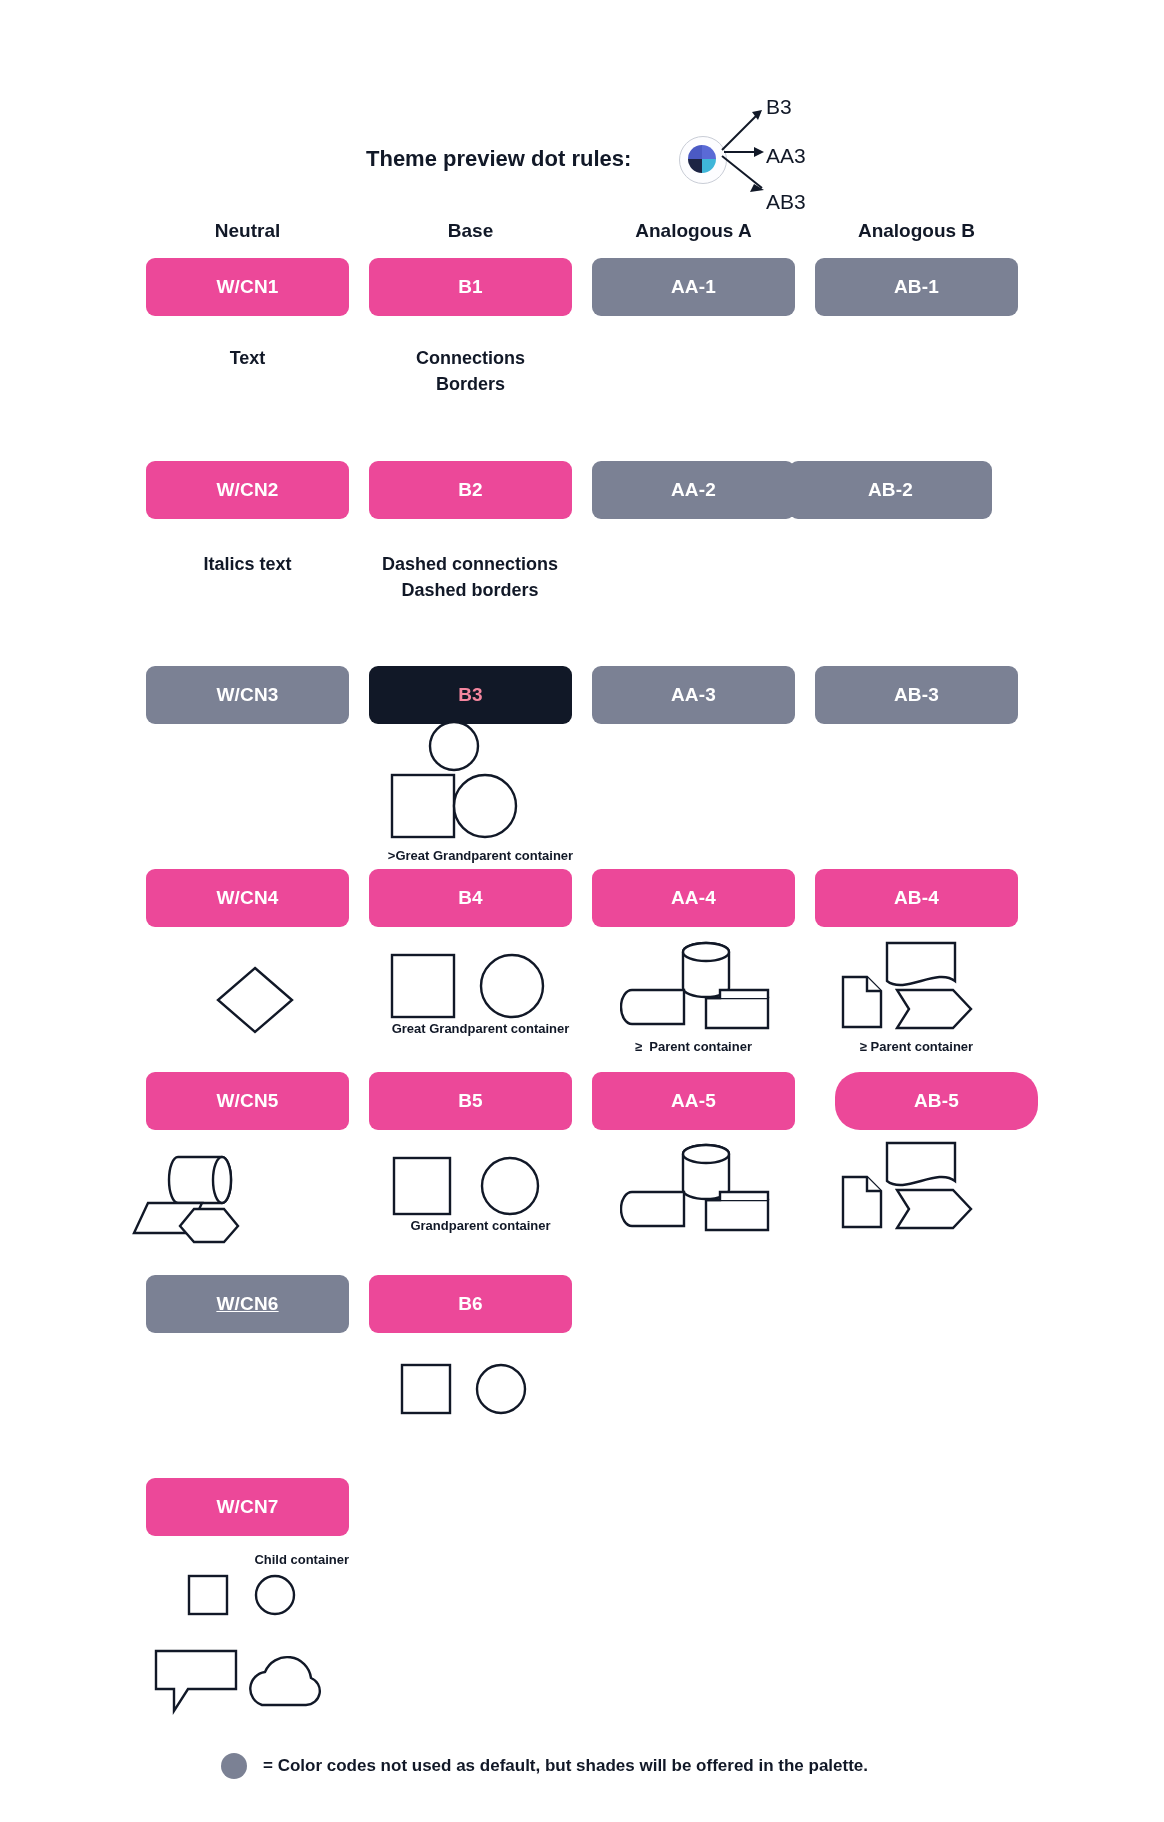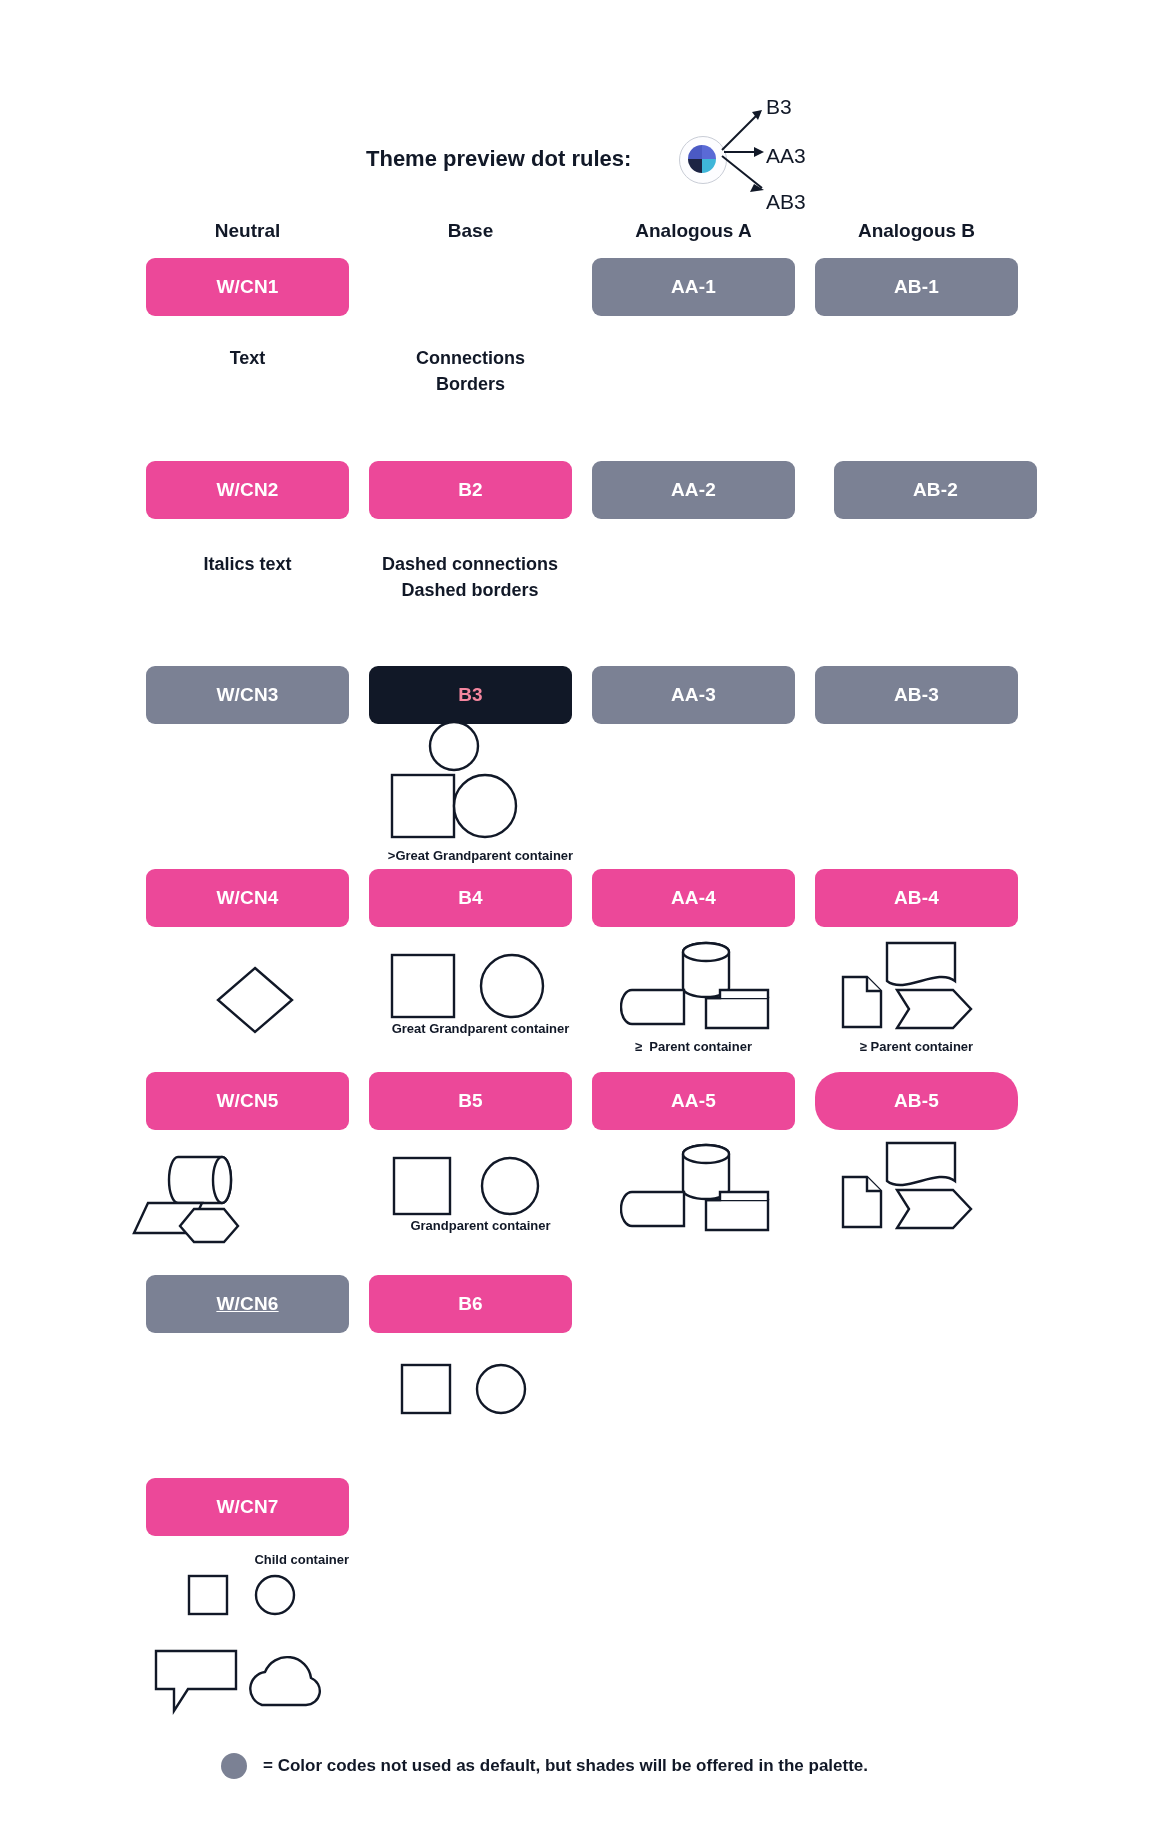--- a/index.html
+++ b/index.html
@@ -197,31 +197,32 @@
     <div class="arrow-label lab-aa3">AA3</div>
     <div class="arrow-label lab-ab3">AB3</div>
   </div>
 
   <div class="col-header" style="left:146px; top:220px; width:203px;">Neutral</div>
   <div class="col-header" style="left:369px; top:220px; width:203px;">Base</div>
   <div class="col-header" style="left:592px; top:220px; width:203px;">Analogous A</div>
   <div class="col-header" style="left:815px; top:220px; width:203px;">Analogous B</div>
 
   <div class="swatch sw-dark" style="left:146px; top:258px;">W/CN1</div>
+  <div class="swatch sw-dark" style="left:369px; top:258px;">B1</div>
   <div class="swatch sw-gray" style="left:592px; top:258px;">AA-1</div>
   <div class="swatch sw-gray" style="left:815px; top:258px;">AB-1</div>
 
   <div class="caption caption-center" style="left:146px; top:345px; width:203px;">Text</div>
   <div class="caption caption-center" style="left:369px; top:345px; width:203px;">Connections
 Borders</div>
 
   <div class="swatch sw-dark" style="left:146px; top:461px;">W/CN2</div>
   <div class="swatch sw-dark" style="left:369px; top:461px;">B2</div>
   <div class="swatch sw-gray" style="left:592px; top:461px;">AA-2</div>
-  <div class="swatch sw-gray" style="left:834px; top:461px;">AB-2</div>
+  <div class="swatch sw-gray" style="left:789px; top:461px;">AB-2</div>
 
   <div class="caption caption-center" style="left:146px; top:551px; width:203px;">Italics text</div>
   <div class="caption caption-center" style="left:365px; top:551px; width:210px;">Dashed connections
 Dashed borders</div>
 
   <div class="swatch sw-gray" style="left:146px; top:666px;">W/CN3</div>
   <div class="swatch sw-b3" style="left:369px; top:666px;">B3</div>
   <div class="swatch sw-gray" style="left:592px; top:666px;">AA-3</div>
   <div class="swatch sw-gray" style="left:815px; top:666px;">AB-3</div>
 
@@ -268,21 +269,21 @@
       <path d="M8,42 h24 l14,14 v36 h-38 z"></path>
       <path d="M32,42 v14 h14"></path>
       <path d="M62,55 h56 l18,19 -18,19 h-56 l12,-19 z"></path>
     </g>
   </svg>
   <div class="caption-sm" style="left:815px; top:1037px; width:203px; text-align:center;">≥ Parent container</div>
 
   <div class="swatch sw-dark" style="left:146px; top:1072px;">W/CN5</div>
   <div class="swatch sw-dark" style="left:369px; top:1072px;">B5</div>
   <div class="swatch sw-dark" style="left:592px; top:1072px;">AA-5</div>
-  <div class="swatch sw-dark" style="left:815px; top:1072px;border-radius:25px;">AB-5</div>
+  <div class="swatch sw-dark" style="left:835px; top:1072px;border-radius:25px;">AB-5</div>
 
   <svg class="shapes" style="left:130px; top:1145px; width:160px; height:100px;" viewBox="0 0 160 100">
     <g fill="#ffffff" stroke="#111827" stroke-width="2.4">
       <path d="M48,12 h44 a9,23 0 0 1 0,46 h-44 a9,23 0 0 1 0,-46 z"></path>
       <ellipse cx="92" cy="35" rx="9" ry="23"></ellipse>
       <polygon points="18,58 72,58 58,88 4,88"></polygon>
       <polygon points="64,64 94,64 108,81 94,97 64,97 50,81"></polygon>
     </g>
   </svg>
 

